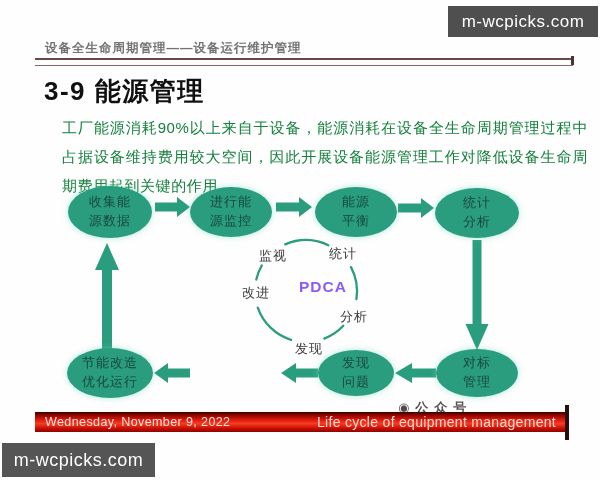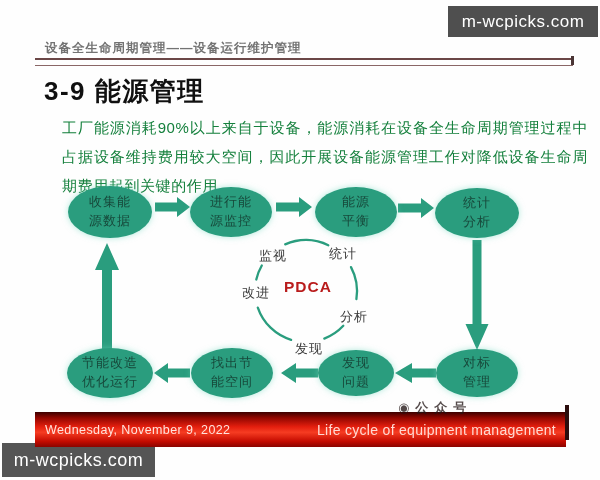--- a/index.html
+++ b/index.html
@@ -26,26 +26,26 @@
              color:#15803d;letter-spacing:.6px;text-align:justify;}
 
   
   #diagram{position:absolute;left:0;top:0;width:600px;height:480px;}
   .node{position:absolute;background:#2a9d7e;border-radius:50%;display:flex;align-items:center;
         justify-content:center;box-shadow:0 0 6px rgba(110,215,190,.55);}
   .node span{white-space:pre-line;text-align:center;font-size:13px;font-weight:normal;
              color:#17493b;line-height:1.45;letter-spacing:1px;}
   .pdca-label{position:absolute;width:44px;text-align:center;font-size:13px;color:#3a3a3a;
               letter-spacing:1px;}
-  #pdca-center{position:absolute;left:278px;top:278px;width:60px;text-align:center;
-               font-size:15.5px;font-weight:bold;color:#b91c1c;letter-spacing:1px;}
+  #pdca-center{position:absolute;left:293px;top:278px;width:60px;text-align:center;
+               font-size:15.5px;font-weight:bold;color:#8b5cf6;letter-spacing:1px;}
   svg{position:absolute;left:0;top:0;}
 
   
-  #footer-bar{position:absolute;left:35px;top:412px;width:531px;height:35px;
+  #footer-bar{position:absolute;left:35px;top:412px;width:531px;height:20px;
       background:linear-gradient(180deg,#3c0000 0%,#8f0600 16%,#e31e0e 42%,#f63c22 58%,#c40b00 84%,#8a0400 100%);
       display:flex;align-items:center;justify-content:space-between;padding:0 10px;box-sizing:border-box;}
   #footer-date{font-size:12.5px;color:#ffe3dd;letter-spacing:.4px;}
   #footer-caption{font-size:14px;color:#ffd9d2;letter-spacing:.3px;}
   #footer-accent{position:absolute;left:565px;top:405px;width:4px;height:35px;background:#2b0d0d;}
   #faint-watermark{position:absolute;left:398px;top:399px;width:170px;font-size:13px;font-weight:bold;
       color:rgba(35,22,22,.78);letter-spacing:6px;filter:blur(.5px);z-index:3;white-space:nowrap;}
 </style>
 </head>
 <body>
@@ -101,24 +101,20 @@
 分析</span>
       </div>
     <div class="node" style="left:436px;top:349px;width:82px;height:48px">
       <span>对标
 管理</span>
       </div>
     <div class="node" style="left:318px;top:350px;width:76px;height:46px">
       <span>发现
 问题</span>
       </div>
-    <div class="node" style="left:191px;top:348px;width:82px;height:50px">
-      <span>找出节
-能空间</span>
-      </div>
     <div class="node" style="left:67px;top:348px;width:86px;height:50px">
       <span>节能改造
 优化运行</span>
       </div>
 
     <div class="pdca-label" style="left:251px;top:247px">监视</div>
     <div class="pdca-label" style="left:321px;top:245px">统计</div>
     <div class="pdca-label" style="left:234px;top:284px">改进</div>
     <div class="pdca-label" style="left:332px;top:308px">分析</div>
     <div class="pdca-label" style="left:287px;top:340px">发现</div>

